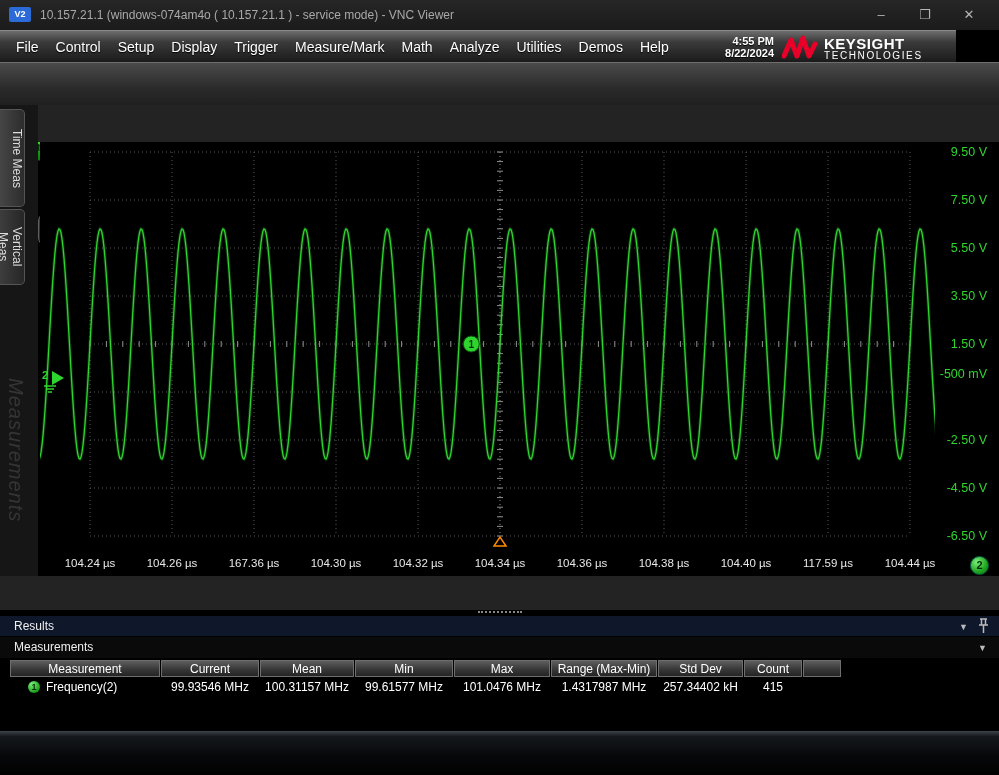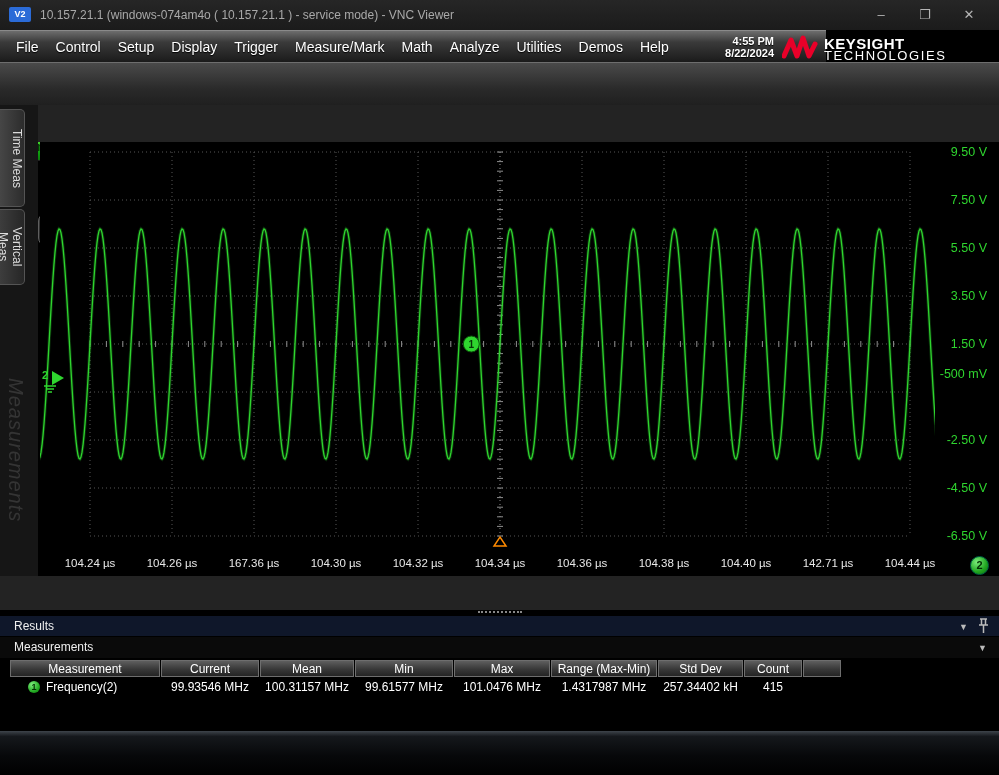--- a/index.html
+++ b/index.html
@@ -5,27 +5,27 @@
   html,body{margin:0;padding:0;background:#000;}
   body{width:999px;height:775px;position:relative;overflow:hidden;
        font-family:"Liberation Sans",sans-serif;-webkit-font-smoothing:antialiased;}
   .abs{position:absolute;}
   
   #vnc-titlebar{left:0;top:0;width:999px;height:30px;background:linear-gradient(#262626,#1b1b1b);border-bottom:1px solid #000;}
   #vnc-icon{left:9px;top:7px;width:22px;height:15px;background:#2b6bd7;border-radius:2px;color:#fff;font-size:9px;font-weight:bold;text-align:center;line-height:15px;}
   #vnc-title{left:40px;top:0;height:30px;line-height:30px;color:#a9a9a9;font-size:12px;white-space:nowrap;}
   .vnc-btn{top:0;width:38px;height:30px;color:#b5b5b5;font-size:13px;text-align:center;line-height:30px;}
   
-  #menubar{left:0;top:30px;width:826px;height:32px;background:linear-gradient(#6d6d6d,#3a3a3a 35%,#191919);border-top:1px solid #8a8a8a;}
+  #menubar{left:0;top:30px;width:956px;height:32px;background:linear-gradient(#6d6d6d,#3a3a3a 35%,#191919);border-top:1px solid #8a8a8a;}
   #menu-items{left:16px;top:0;height:32px;display:flex;align-items:center;gap:17px;}
   .menu-item{color:#fff;font-size:14px;text-shadow:0 1px 1px #000;cursor:default;}
   #menu-clock{left:686px;top:4px;width:88px;color:#fff;font-size:11px;text-align:right;line-height:12px;font-weight:bold;text-shadow:0 1px 1px #000;}
   #brand{left:782px;top:3px;display:flex;align-items:center;gap:4px;}
   #brand-name{color:#fff;font-size:15px;font-weight:bold;letter-spacing:.5px;line-height:15px;}
-  #brand-sub{color:#fff;font-size:13px;letter-spacing:1.6px;line-height:9px;}
+  #brand-sub{color:#fff;font-size:10px;letter-spacing:1.6px;line-height:9px;}
   .mb-btn{top:36px;height:22px;border:1px solid #999;border-radius:4px;background:linear-gradient(#7a7a7a,#3f3f3f 45%,#222);color:#ddd;text-align:center;line-height:20px;font-size:12px;}
   #mb-close{background:linear-gradient(#e24040,#9c0f0f 50%,#6f0404);color:#fff;font-weight:bold;font-size:15px;}
   
   #toolbar{left:0;top:62px;width:999px;height:43px;background:linear-gradient(#4a4a4a,#2a2a2a 60%,#1f1f1f);border-top:1px solid #6e6e6e;border-bottom:1px solid #000;}
   .pill{top:70px;height:26px;border-radius:13px;text-align:center;line-height:26px;font-size:13px;font-weight:bold;border:1px solid #222;}
   #btn-run{left:8px;width:46px;background:linear-gradient(#8dff57,#12b412 55%,#0a7d0a);color:#073d07;}
   #btn-stop{left:57px;width:44px;background:linear-gradient(#d96a6a,#a02020 55%,#701010);color:#4a0a0a;}
   #btn-single{left:104px;width:51px;background:linear-gradient(#e0d070,#a08f2a 55%,#6e5f14);color:#3c3206;}
   #btn-touch{left:161px;top:69px;width:29px;height:29px;background:linear-gradient(#eaf4fb,#b7d9ee);border:1px solid #7fa8c4;border-radius:4px;color:#33505f;font-size:16px;text-align:center;line-height:27px;}
   .blackfield{background:#000;border:1px solid #9a9a9a;border-radius:6px;color:#fff;font-size:16px;line-height:26px;padding:0 9px;white-space:nowrap;}
@@ -341,21 +341,21 @@
   <div class="abs" id="xaxis-ch-badge">2</div>
 <div class="xlab" style="left: 15px;">104.24 µs</div>
     <div class="xlab" style="left: 97px;">104.26 µs</div>
     <div class="xlab" style="left: 179px;">167.36 µs</div>
     <div class="xlab" style="left: 261px;">104.30 µs</div>
     <div class="xlab" style="left: 343px;">104.32 µs</div>
     <div class="xlab" style="left: 425px;">104.34 µs</div>
     <div class="xlab" style="left: 507px;">104.36 µs</div>
     <div class="xlab" style="left: 589px;">104.38 µs</div>
     <div class="xlab" style="left: 671px;">104.40 µs</div>
-    <div class="xlab" style="left: 753px;">142.71 µs</div>
+    <div class="xlab" style="left: 753px;">117.59 µs</div>
     <div class="xlab" style="left: 835px;">104.44 µs</div>
   </div>
 
 <div class="abs" id="hbar">
   
   
   
   
   
   

